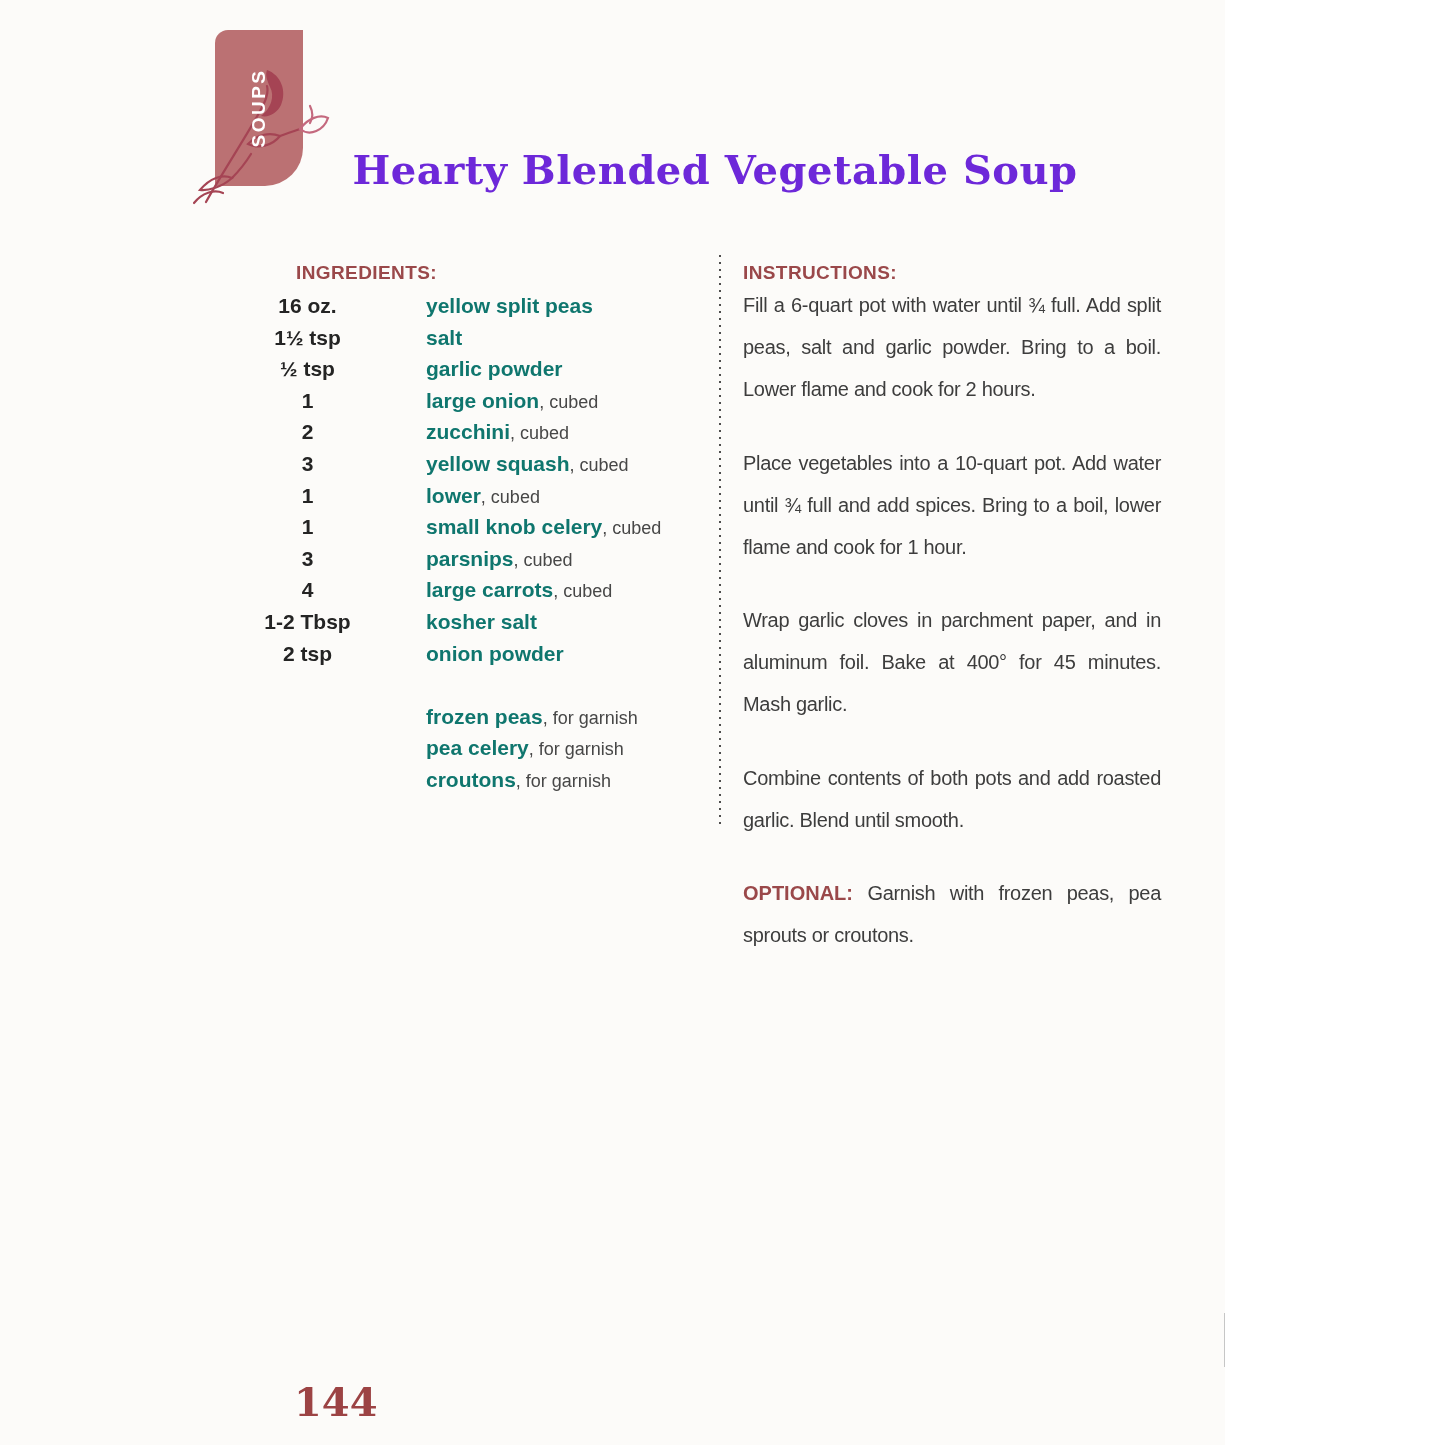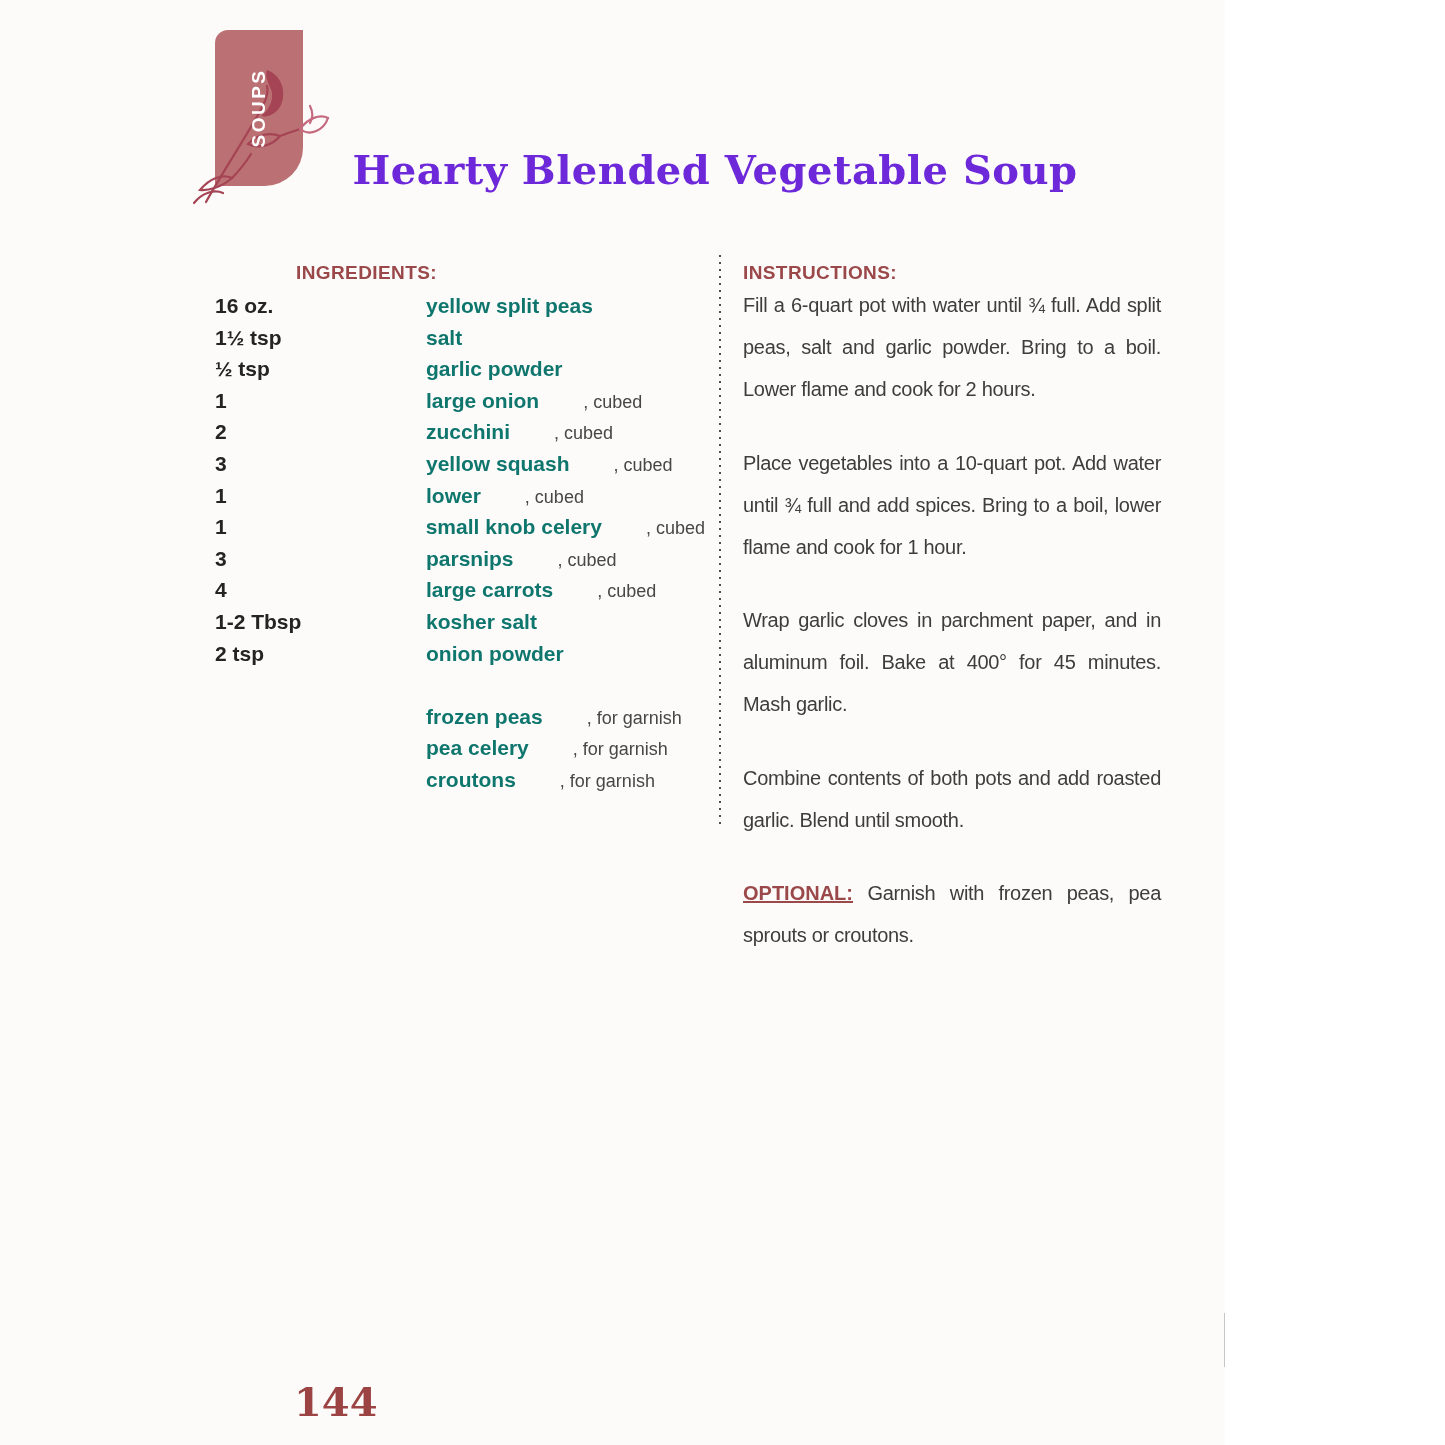--- a/index.html
+++ b/index.html
@@ -60,46 +60,46 @@
   .ing-header { position: absolute; left: 296px; top: 262px; }
   .ins-header { position: absolute; left: 743px; top: 262px; }
 
   
   .ingredients {
     position: absolute; left: 215px; top: 290px; width: 490px;
     color: #3c3c3c;
   }
   .ing-row { display: flex; height: 31.6px; line-height: 31.6px; }
   .ing-qty {
-    width: 185px; text-align: left;
+    width: 185px; text-align: center;
     font-weight: bold; font-size: 21px; color: #242424;
   }
   .ing-body { margin-left: 26px; white-space: nowrap; }
   .ing-name { font-weight: bold; font-size: 21px; color: #0f766e; }
-  .ing-note { font-weight: normal; font-size: 18px; color: #474747; margin-left: 44px; }
+  .ing-note { font-weight: normal; font-size: 18px; color: #474747; }
   .ing-gap { height: 31.6px; }
 
   
   .divider {
     position: absolute; left: 719px; top: 255px; width: 2px; height: 570px;
     background-image: repeating-linear-gradient(
       to bottom, #4d4d4d 0px, #4d4d4d 2px, transparent 2px, transparent 7px);
   }
 
   
   .instructions {
     position: absolute; left: 743px; top: 284px; width: 418px;
     font-size: 20px; letter-spacing: -0.3px; line-height: 42px;
     color: #3d3d3d;
   }
   .instructions p {
     margin: 0 0 31.5px 0;
     text-align: justify;
   }
-  .optional-label { font-weight: bold; color: #9a484a; letter-spacing: 0; text-decoration: underline; }
+  .optional-label { font-weight: bold; color: #9a484a; letter-spacing: 0; }
 
   
   .page-number {
     position: absolute; left: 294px; top: 1378px;
     font-family: "DejaVu Serif", serif; font-weight: bold;
     font-size: 40px; color: #9c4344;
   }
 </style>
 </head>
 <body>

